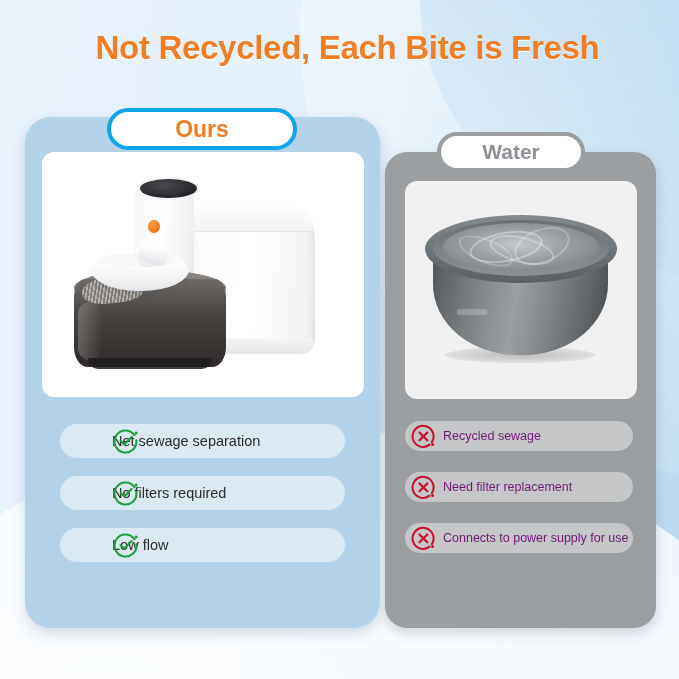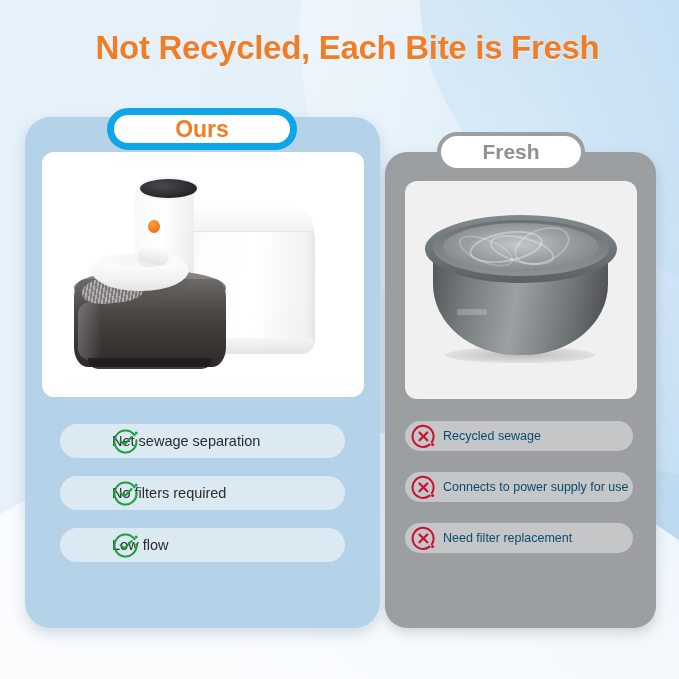--- a/index.html
+++ b/index.html
@@ -102,21 +102,21 @@
     justify-content: center;
     background: #ffffff;
     font-weight: bold;
     border-radius: 999px;
   }
   .badge-ours {
     left: 107px;
     top: 108px;
     width: 190px;
     height: 42px;
-    border: 7px solid #0ea5e9;
+    border: 4px solid #0ea5e9;
     color: #f07e26;
     font-size: 23px;
     z-index: 6;
   }
   .badge-others {
     left: 437px;
     top: 132px;
     width: 148px;
     height: 40px;
     border: 4px solid #9c9fa1;
@@ -345,21 +345,21 @@
     padding-left: 38px;
   }
   .pill-left:last-child, .pill-right:last-child { margin-bottom: 0; }
 
   .pill-text-left {
     font-size: 14.5px;
     color: #2c2c2c;
   }
   .pill-text-right {
     font-size: 12.5px;
-    color: #0c4a6e;
+    color: #701a75;
   }
 
   .mark {
     position: absolute;
     display: block;
   }
   .mark-ok { left: 53px; width: 26px; height: 26px; }
   .mark-no { left: 6px; width: 25px; height: 25px; }
 
   .pill-wrap { position: relative; }
@@ -374,21 +374,21 @@
   <div class="bg-swoop3"></div>
   <div class="bg-swoop2"></div>
 
   <div class="title">Not Recycled, Each Bite is Fresh</div>
 
   <div class="panel panel-right"></div>
 
   <div class="panel panel-left"></div>
 
   <div class="badge badge-others">
-    <span>Fresh</span>
+    <span>Water</span>
   </div>
   <div class="badge badge-ours">
     <span>Ours</span>
   </div>
 
   <div class="card card-right">
     <div class="prod-others">
       <div class="ob-shadow"></div>
       <div class="ob-body"></div>
       <div class="ob-rim"></div>
@@ -469,32 +469,32 @@
       </div>
       <svg class="mark mark-no" style="top:3px" viewBox="0 0 25 25">
         <path d="M20.8 18.2 A10.5 10.5 0 1 0 18.6 20.6" fill="none" stroke="#c8102e" stroke-width="2" stroke-linecap="round"></path>
         <path d="M8.5 8.5 L16.3 16.3 M16.3 8.5 L8.5 16.3" fill="none" stroke="#c8102e" stroke-width="2.2" stroke-linecap="round"></path>
         <circle cx="21.6" cy="20.6" r="1.5" fill="#c8102e"></circle>
       </svg>
     </div>
 
     <div class="pill-wrap">
       <div class="pill pill-right">
-        <span class="pill-text-right">Connects to power supply for use</span>
+        <span class="pill-text-right">Need filter replacement</span>
       </div>
       <svg class="mark mark-no" style="top:3px" viewBox="0 0 25 25">
         <path d="M20.8 18.2 A10.5 10.5 0 1 0 18.6 20.6" fill="none" stroke="#c8102e" stroke-width="2" stroke-linecap="round"></path>
         <path d="M8.5 8.5 L16.3 16.3 M16.3 8.5 L8.5 16.3" fill="none" stroke="#c8102e" stroke-width="2.2" stroke-linecap="round"></path>
         <circle cx="21.6" cy="20.6" r="1.5" fill="#c8102e"></circle>
       </svg>
     </div>
 
     <div class="pill-wrap">
       <div class="pill pill-right">
-        <span class="pill-text-right">Need filter replacement</span>
+        <span class="pill-text-right">Connects to power supply for use</span>
       </div>
       <svg class="mark mark-no" style="top:3px" viewBox="0 0 25 25">
         <path d="M20.8 18.2 A10.5 10.5 0 1 0 18.6 20.6" fill="none" stroke="#c8102e" stroke-width="2" stroke-linecap="round"></path>
         <path d="M8.5 8.5 L16.3 16.3 M16.3 8.5 L8.5 16.3" fill="none" stroke="#c8102e" stroke-width="2.2" stroke-linecap="round"></path>
         <circle cx="21.6" cy="20.6" r="1.5" fill="#c8102e"></circle>
       </svg>
     </div>
 
 
   </div>

